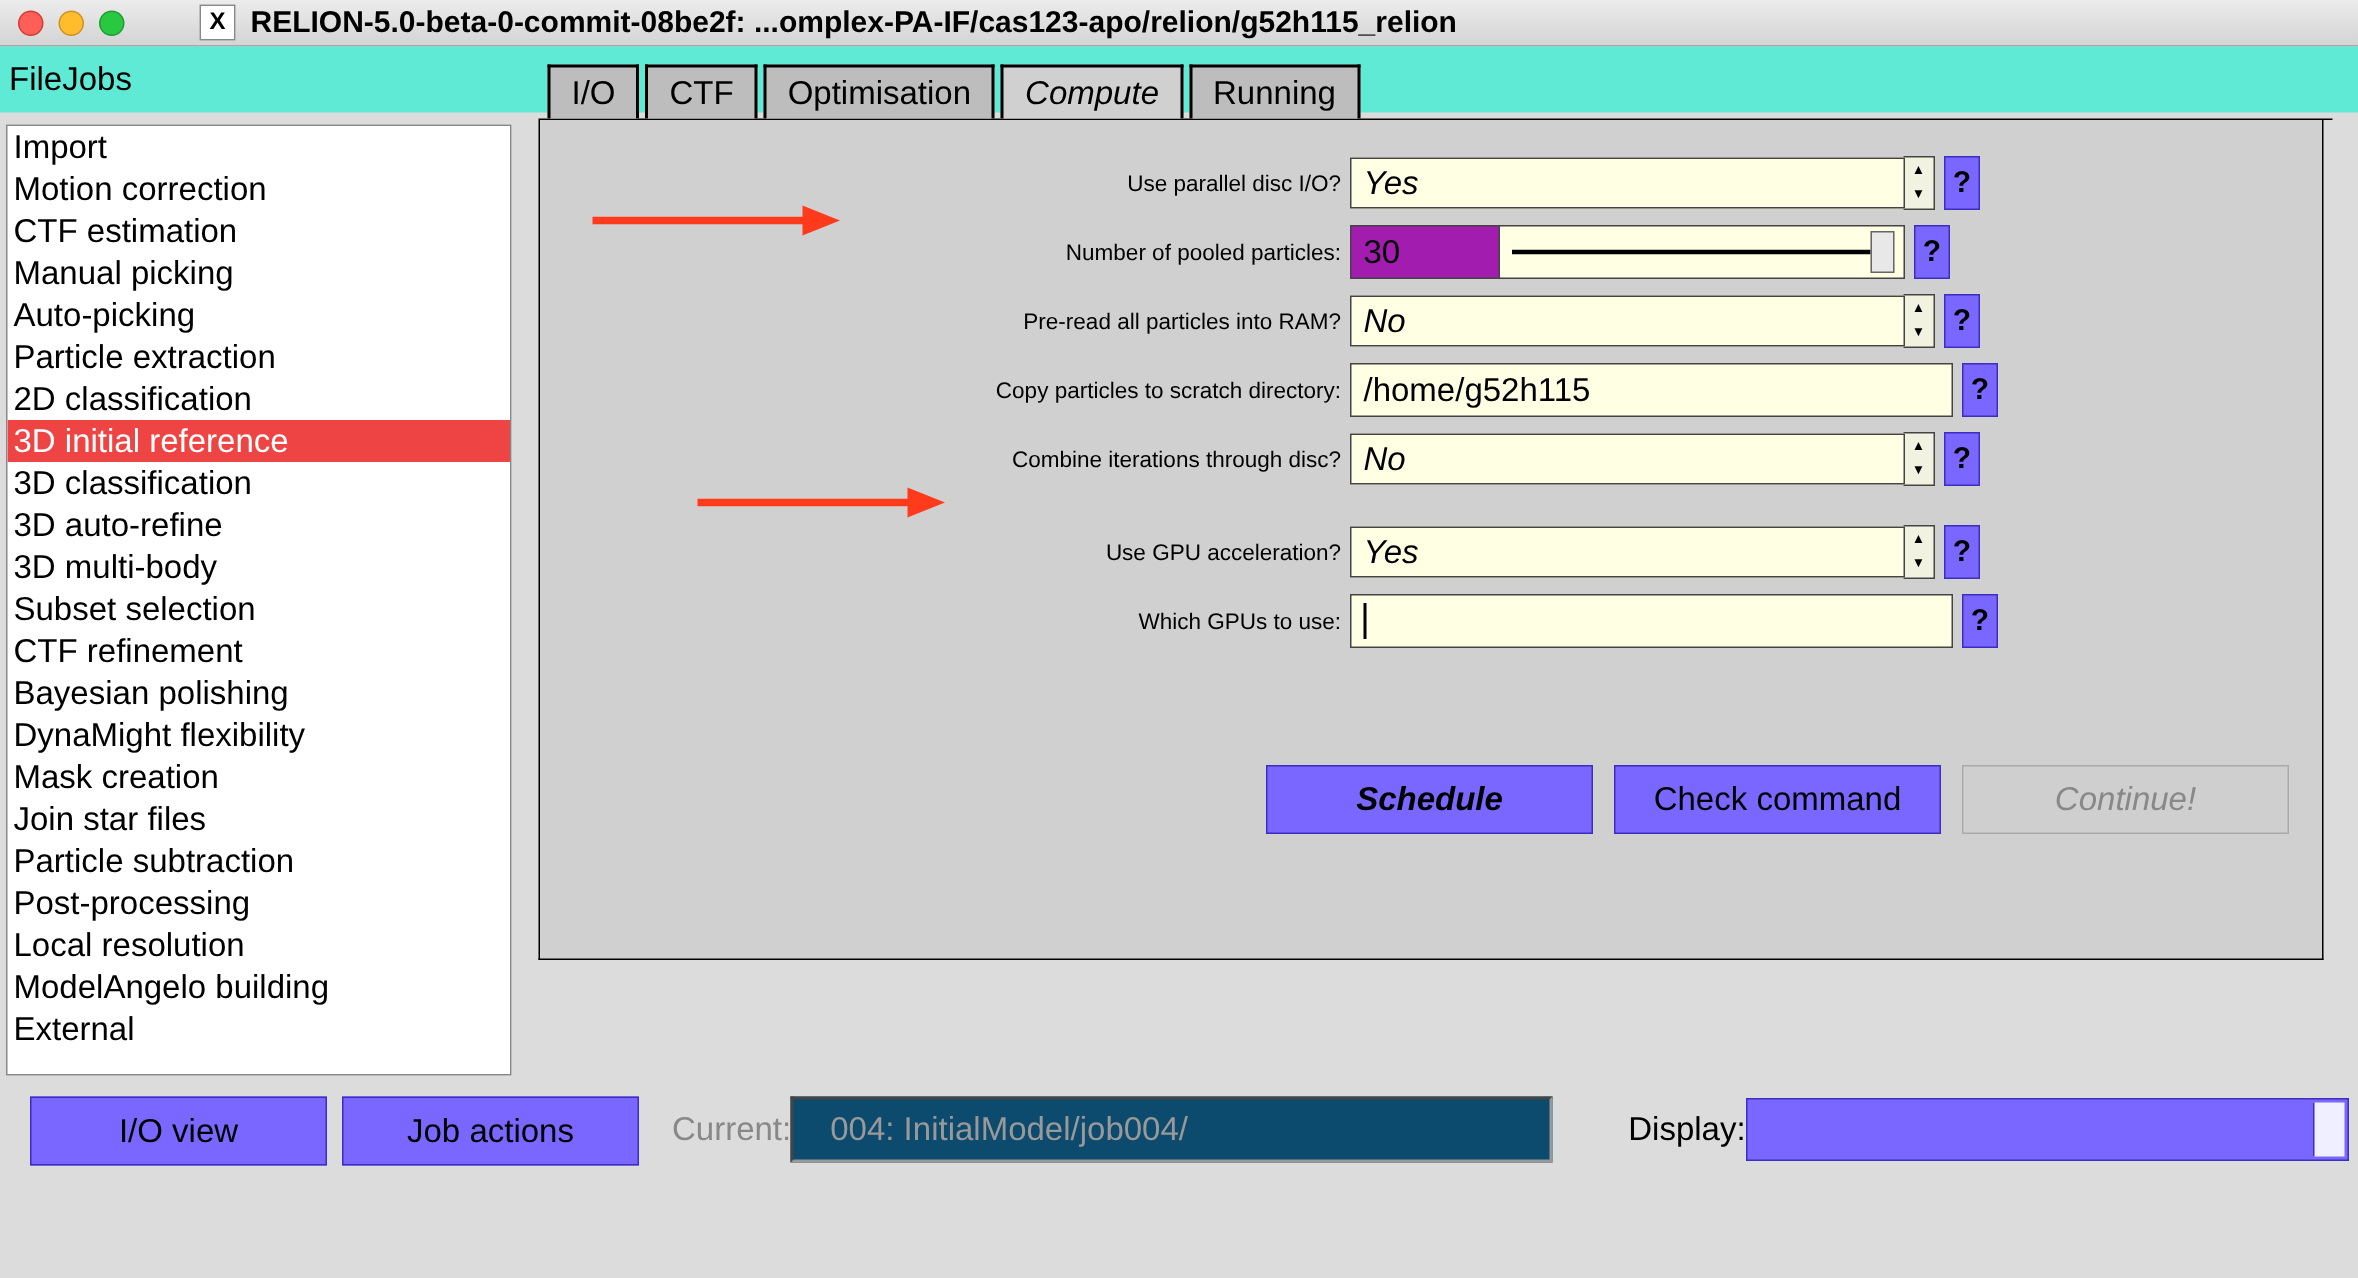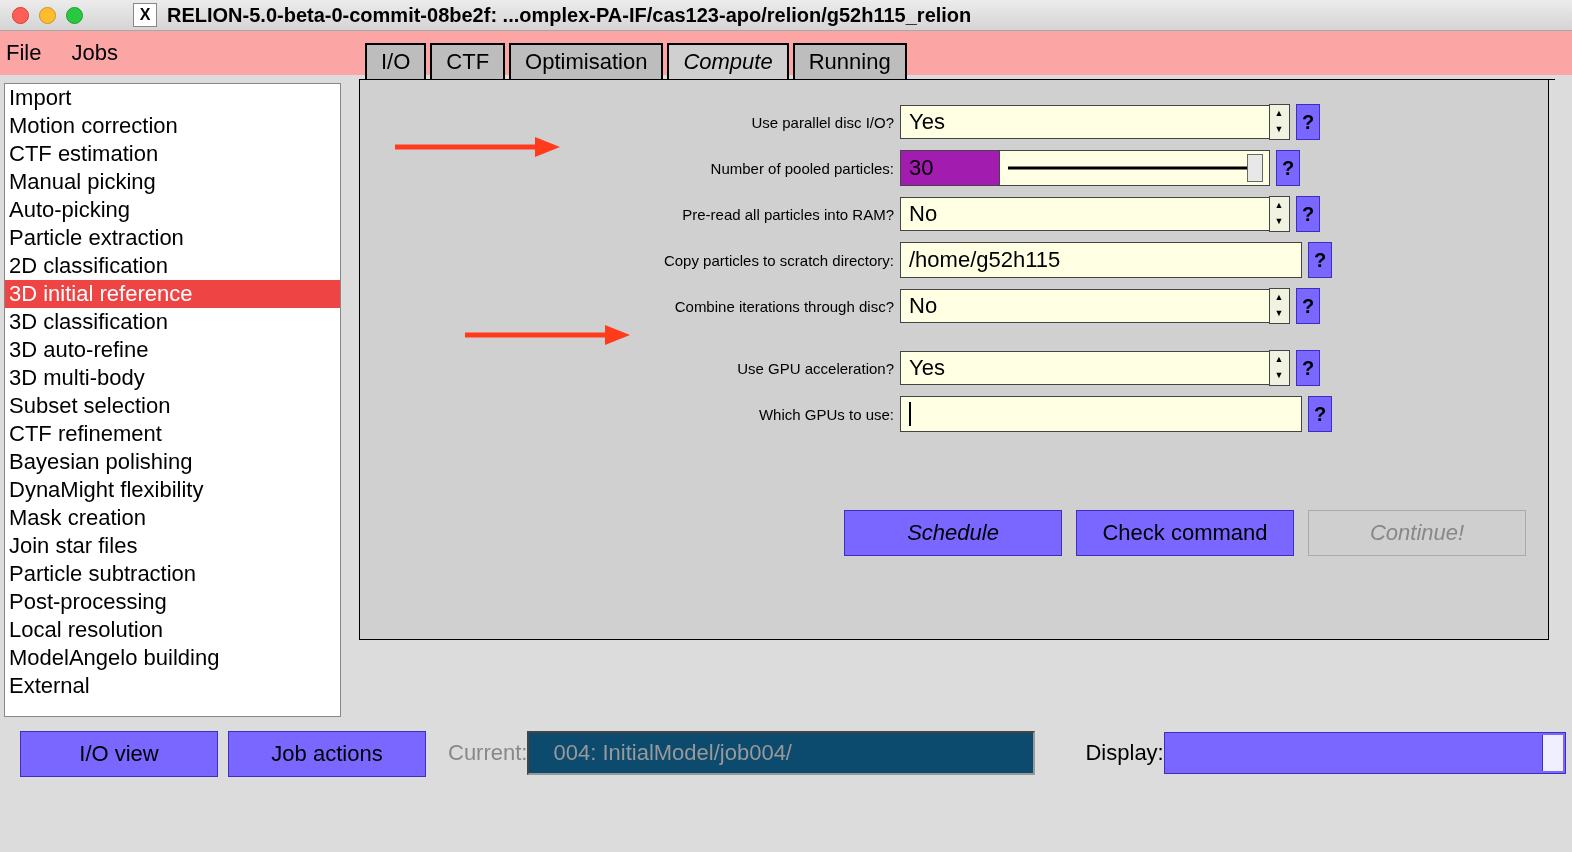--- a/index.html
+++ b/index.html
@@ -24,22 +24,22 @@
   .xbtn{
     width:22px;height:22px;
     border:1px solid #888;background:#fff;
     display:flex;align-items:center;justify-content:center;
     font-size:16px;font-weight:bold;
   }
 
   
   .menubar{
     height:44px;
-    background:#fca5a5;
-    display:flex;align-items:center;gap:30px;
+    background:#5eead4;
+    display:flex;align-items:center;
     padding-left:6px;
     color:#000;
     text-align:right;
   }
   .menuitem{cursor:pointer;}
 
   
   .middle{
     display:flex;align-items:flex-start;
     padding:8px 6px 0 4px;
@@ -112,20 +112,21 @@
     flex:0 0 370px;
     height:34px;
     background:#ffffe3;
     border:1px solid #444;
     box-sizing:border-box;
     display:flex;align-items:center;
     padding:0 8px;
     font-size:22px;
     position:relative;
     margin-right:6px;
+    font-style:italic;
   }
   .spin{
     width:20px;height:34px;
     border:1px solid #444;border-left:none;
     background:#f2f2e0;
     display:flex;flex-direction:column;
     margin-left:-7px;margin-right:6px;
   }
   .spin::before{content:"▲";font-size:9px;line-height:16px;text-align:center;}
   .spin::after{content:"▼";font-size:9px;line-height:16px;text-align:center;}
@@ -191,21 +192,21 @@
   .btn{
     height:44px;
     border:1px solid #3d2dc0;
     background:#7a67ff;
     display:flex;align-items:center;justify-content:center;
     font-size:22px;
     cursor:pointer;
     padding:0 18px;
     min-width:180px;
   }
-  .btn.ital{font-style:italic;font-weight:400;}
+  .btn.ital{font-style:italic;font-weight:700;}
   .btn.disabled{background:#cfcfcf;color:#888;border-color:#aaa;font-style:italic;}
 
   
   .leftbtns{
     display:flex;gap:10px;margin-top:14px;
     padding-left:20px;
   }
   .leftbtns .btn{min-width:160px;}
 
   

